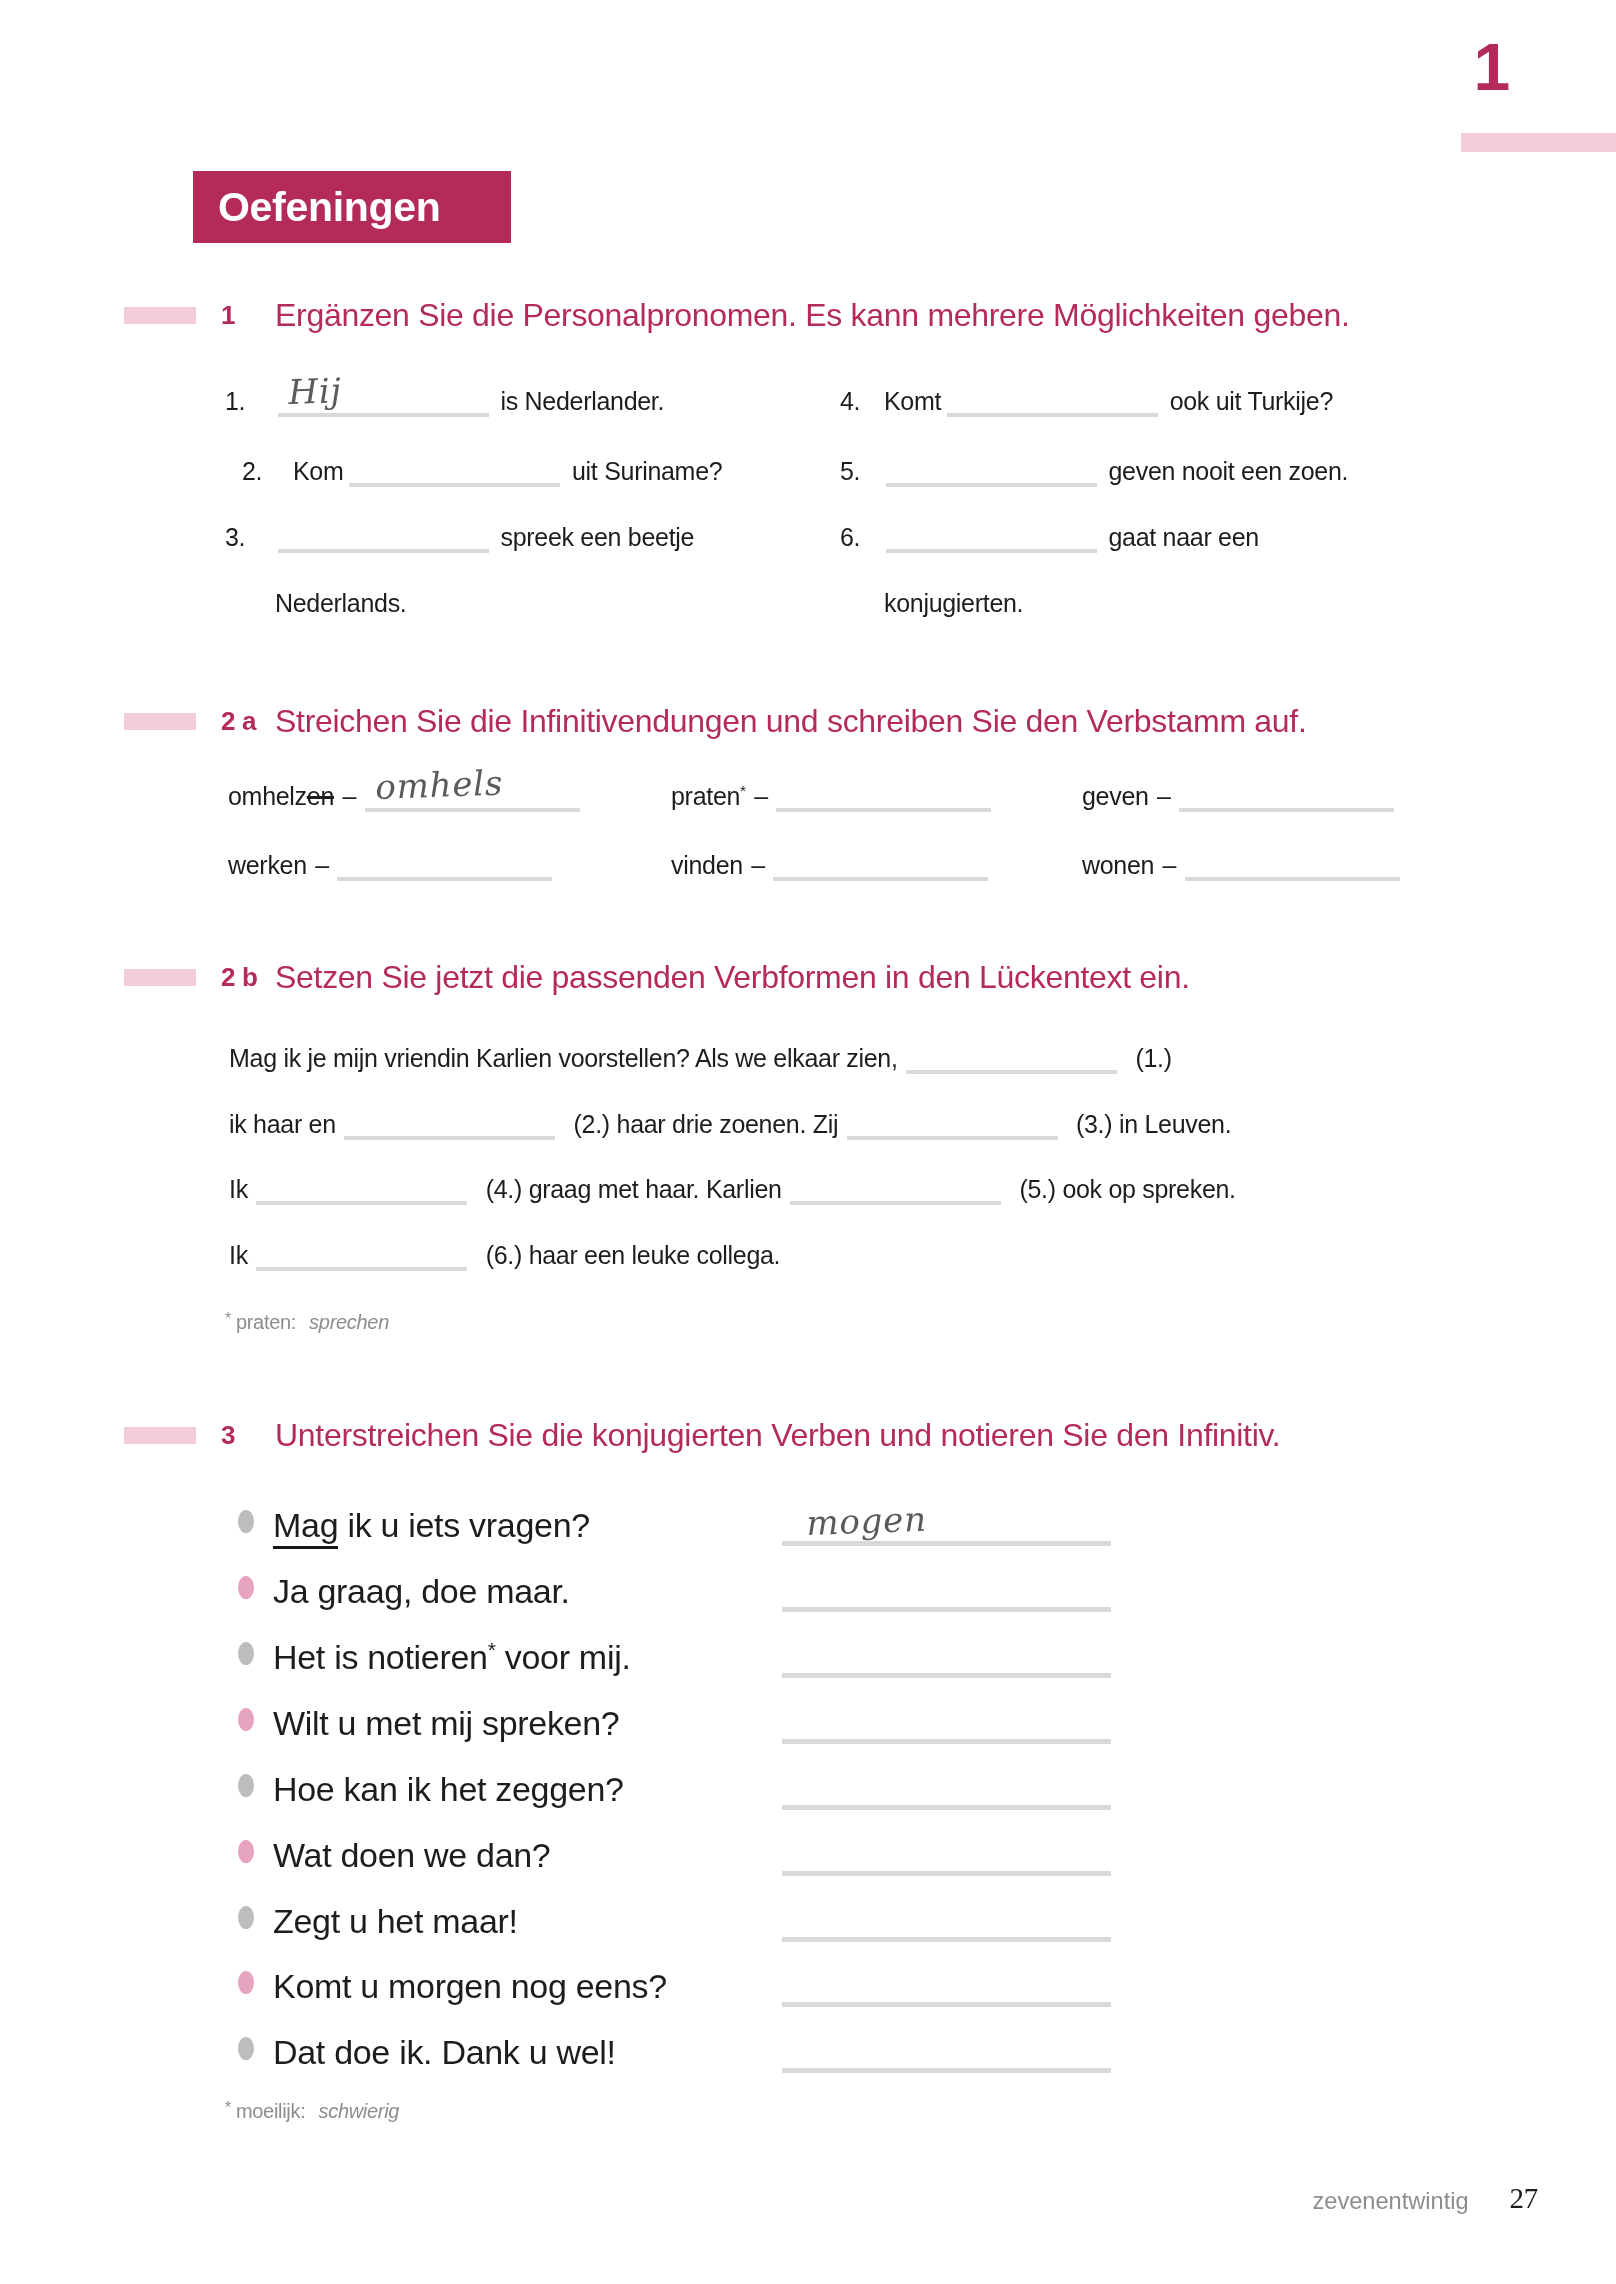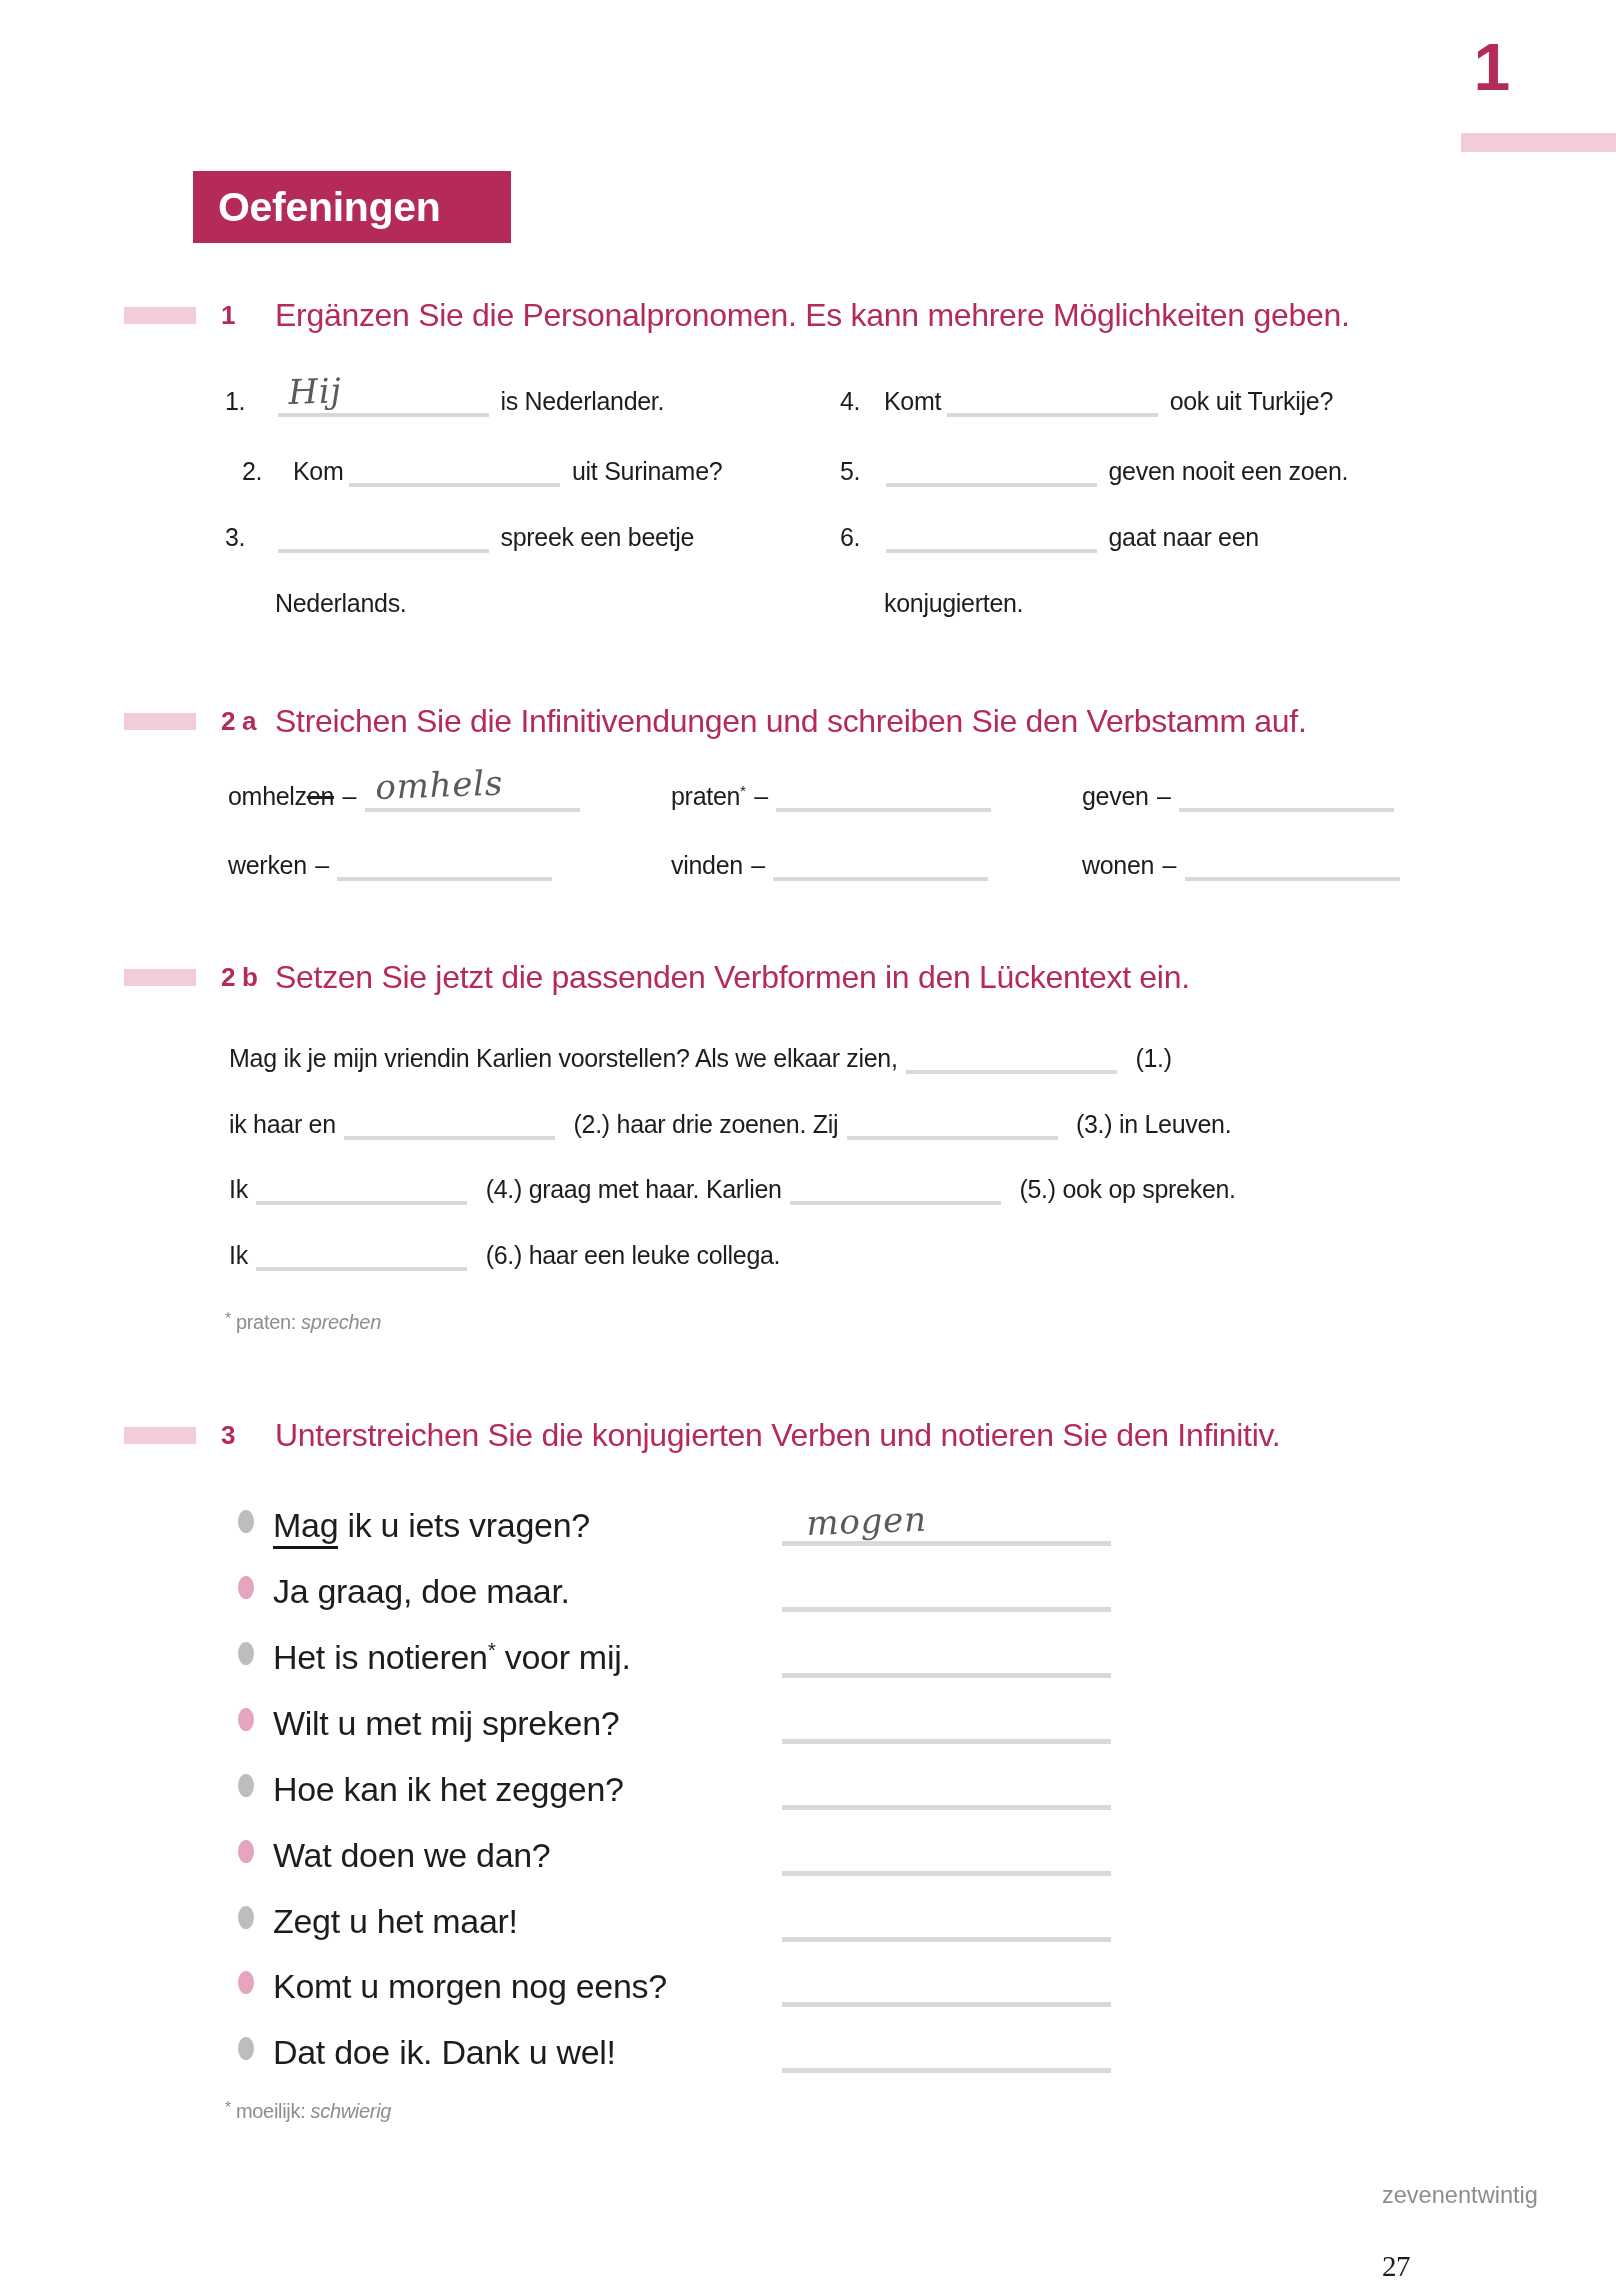--- a/index.html
+++ b/index.html
@@ -41,32 +41,32 @@
   
   .v-cell{position:absolute;font-size:25px;white-space:nowrap;}
   .strike{text-decoration:line-through;text-decoration-thickness:2.5px;}
   .sup{vertical-align:super;font-size:62%;}
   .dash{margin:0 6.8px 0 8.4px;}
   
   .p-line{position:absolute;left:229px;font-size:25px;white-space:nowrap;}
   
   .footnote{position:absolute;left:225px;font-size:20px;color:var(--muted);}
   .fn-star{vertical-align:5px;font-size:80%;margin-right:5px;}
-  .fn-term{font-style:italic;margin-left:5px;}
+  .fn-term{font-style:italic;margin-left:13px;}
   
   .q-item{position:absolute;left:238px;width:1224px;height:51px;}
   .bullet{position:absolute;left:0;top:4.2px;width:16px;height:23px;border-radius:50%;background:var(--bullet_gray);}
   .bullet[data-color="pink"]{background:var(--bullet_pink);}
   .bullet[data-color="gray"]{background:var(--bullet_gray);}
   .q-text{position:absolute;left:35px;top:0;font-size:34px;white-space:nowrap;}
   .uline{border-bottom:3.4px solid #161616;padding-bottom:1.7px;}
   .answer-line{position:absolute;left:544px;top:35px;width:329px;height:0;border-top:5px solid var(--line);}
   .answer-line .hand{left:25px;bottom:3.4px;}
   
-  .footer{position:absolute;top:2182px;right:78px;display:flex;align-items:flex-start;gap:41px;flex-direction:column;}
+  .footer{position:absolute;top:2182px;right:78px;display:flex;align-items:flex-end;gap:41px;}
   .footer-word{font-size:23.6px;color:var(--muted);letter-spacing:0;}
   .footer-num{font-size:29px;color:var(--text);font-family:Liberation Serif, serif;}
 </style>
 </head>
 <body>
 
 <div class="page">
 
   <div class="chapter-num">1</div>
   <div class="chapter-bar"></div>

